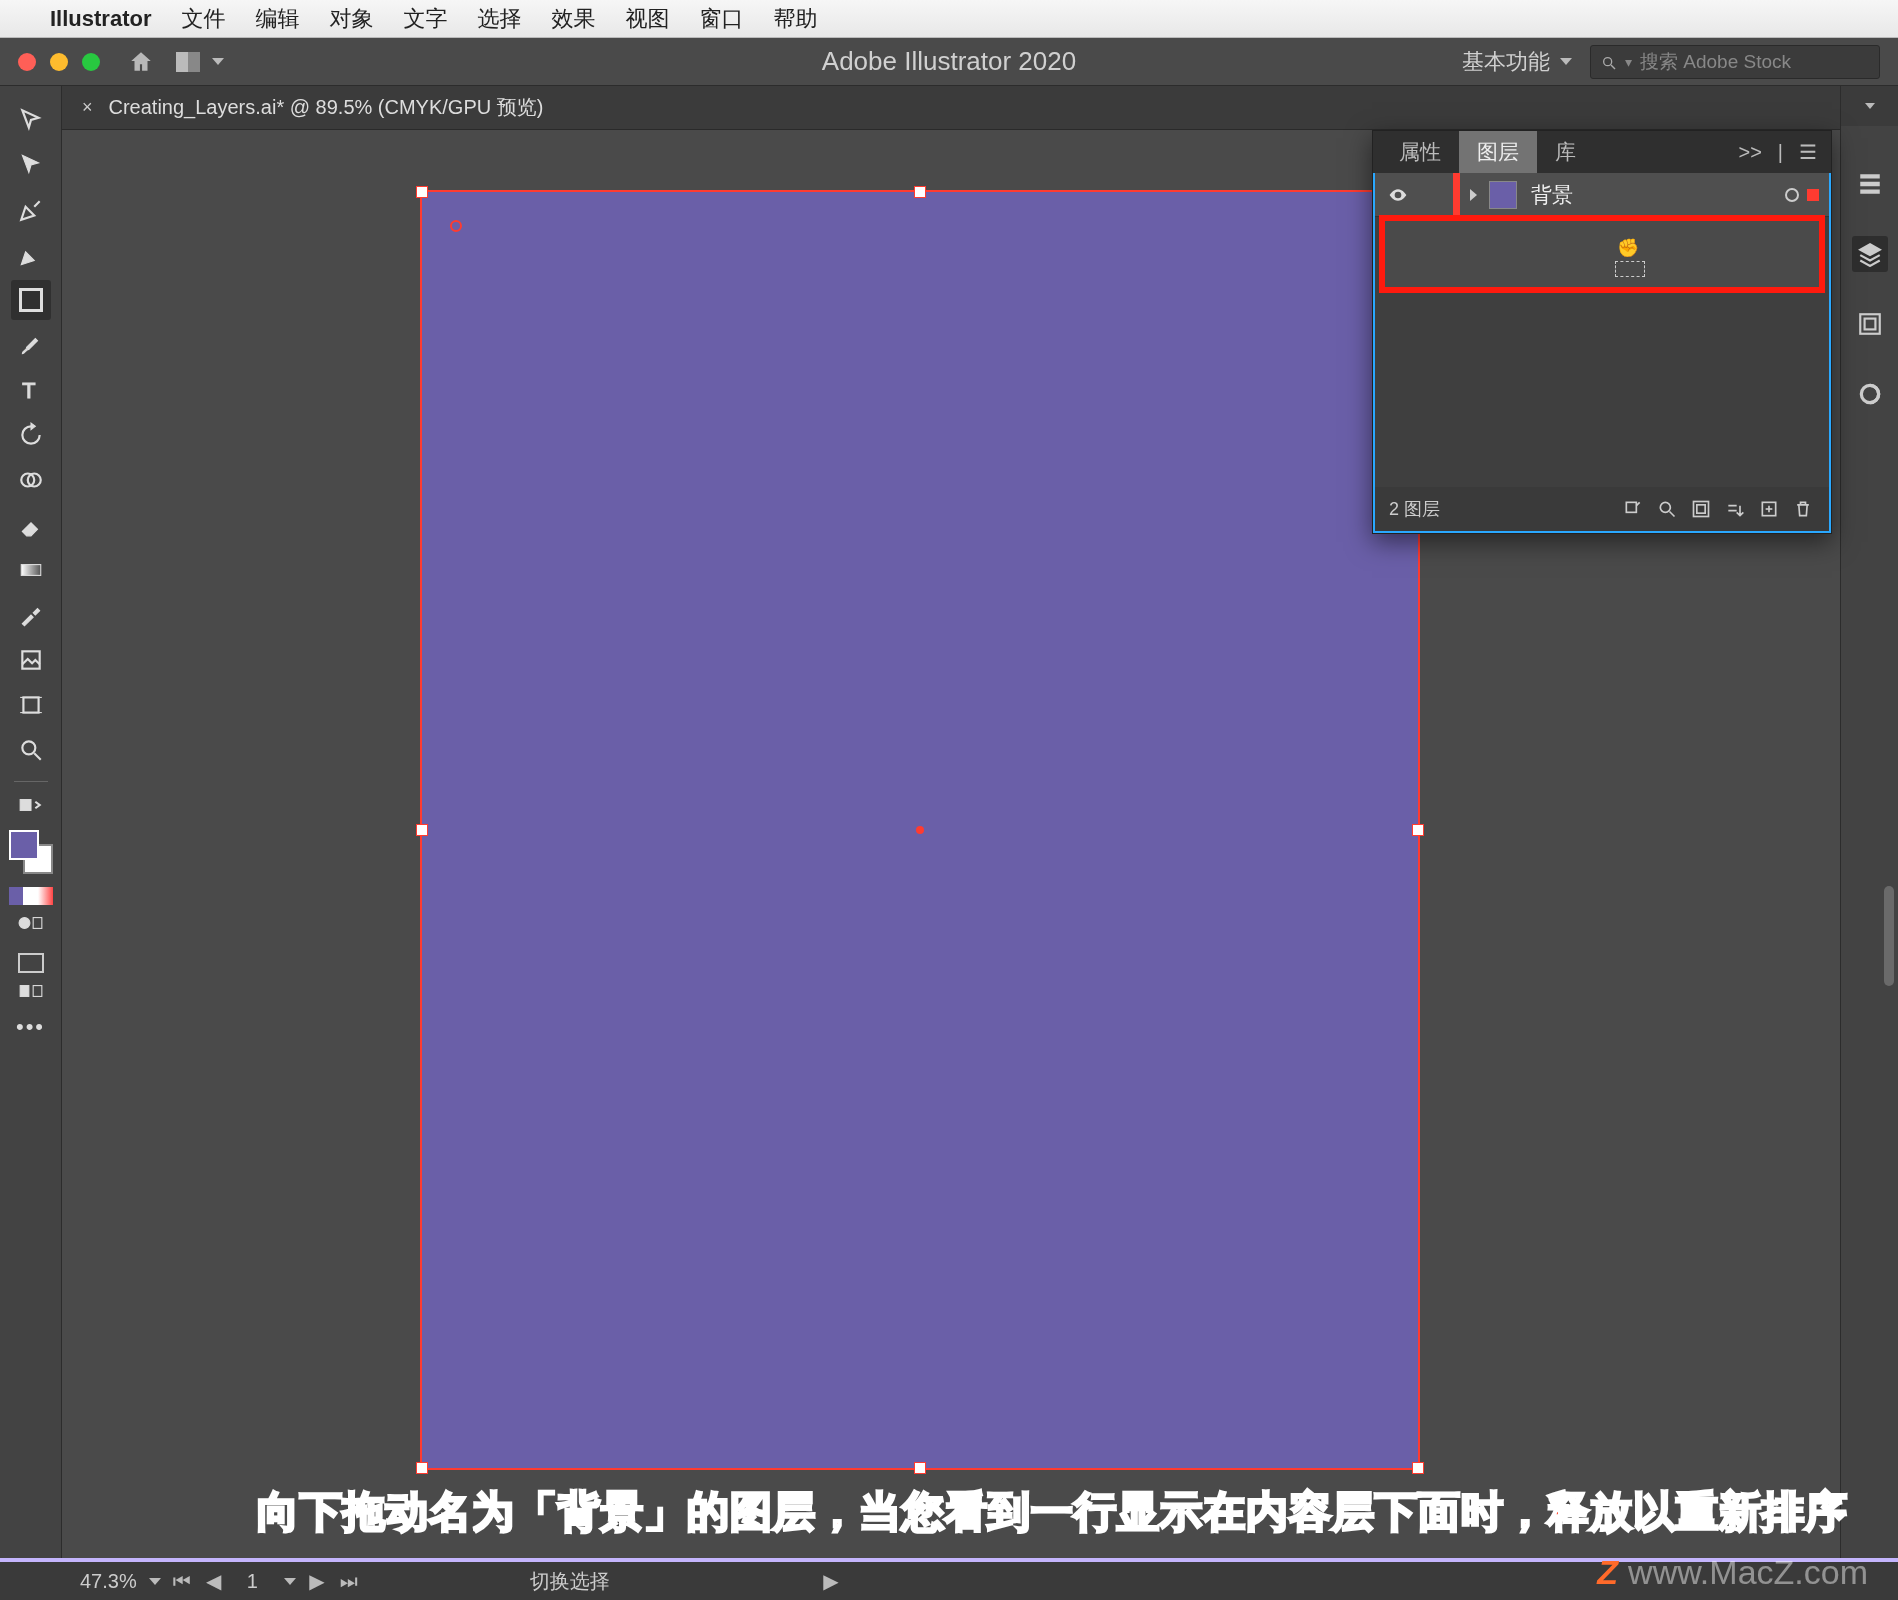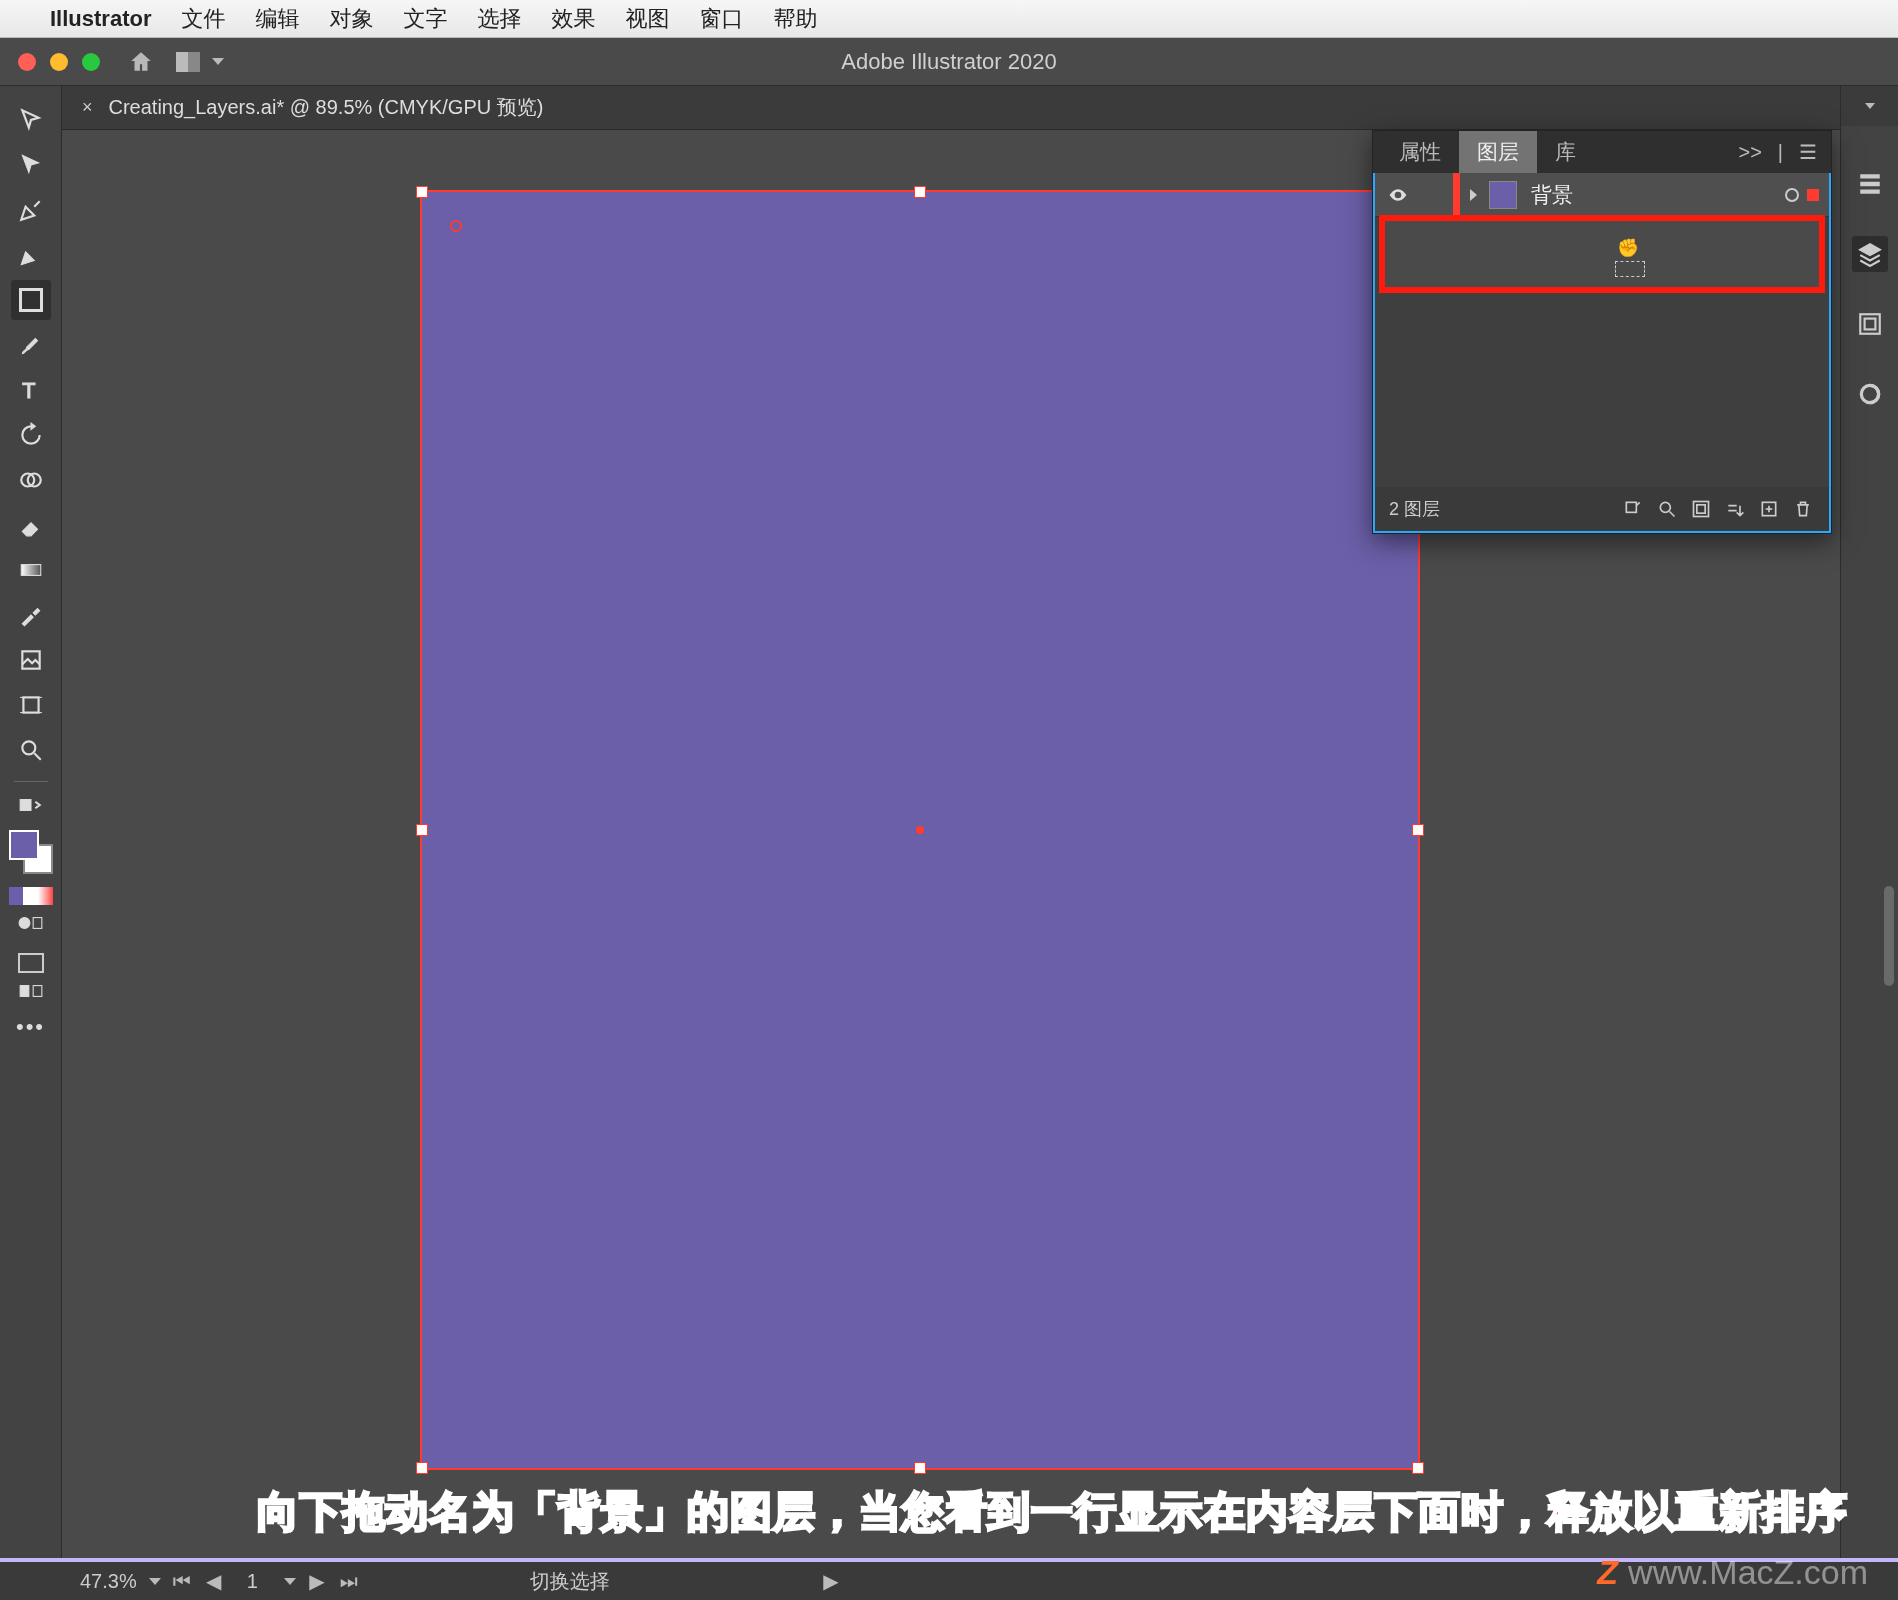--- a/index.html
+++ b/index.html
@@ -13,21 +13,21 @@
 
 
 .appbar { height:48px; background:#4a4a4a; display:flex; align-items:center; padding:0 18px; border-bottom:1px solid #2c2c2c; position:relative; }
 .traffic { display:flex; gap:14px; margin-right:28px; }
 .dot { width:18px; height:18px; border-radius:50%; }
 .dot.r{background:#ff5f57;} .dot.y{background:#febc2e;} .dot.g{background:#28c840;}
 .home-icon { width:26px; height:26px; margin-right:22px; opacity:.85; }
 .home-icon svg{fill:#ccc;}
 .wkspc-icon { width:24px; height:20px; background:linear-gradient(90deg,#bbb 50%,#888 50%); margin-right:8px; }
 .chev-dn { width:0;height:0;border-left:6px solid transparent;border-right:6px solid transparent;border-top:7px solid #bbb; margin-left:4px;}
-.appbar .title { position:absolute; left:50%; transform:translateX(-50%); color:#d0d0d0; font-size:22px; }
+.appbar .title { position:absolute; left:50%; transform:translateX(-50%); color:#d0d0d0; font-size:26px; }
 .appbar .right { margin-left:auto; display:flex; align-items:center; gap:18px; }
 .workspace-btn { color:#d0d0d0; font-size:22px; display:flex; align-items:center; cursor:pointer; }
 .searchbox { width:290px; height:34px; background:#3b3b3b; border:1px solid #2a2a2a; border-radius:3px; display:flex; align-items:center; padding:0 10px; color:#888; font-size:19px; gap:8px;}
 .mag { width:16px;height:16px; }
 .mag svg{stroke:#aaa;fill:none;stroke-width:2;}
 
 
 .workrow { display:flex; height:calc(100% - 38px - 48px - 42px); }
 
 
@@ -139,20 +139,34 @@
   <div class="home-icon">
     <svg viewBox="0 0 24 24">
         <path d="M12 3l9 8h-3v9h-5v-6H11v6H6v-9H3z"></path>
       </svg>
   </div>
   <div style="display:flex;align-items:center;">
     <div class="wkspc-icon"></div>
     <div class="chev-dn"></div>
   </div>
   <div class="title">Adobe Illustrator 2020</div>
+  <div class="right">
+    <div class="workspace-btn">
+      <span>基本功能</span>
+      <div class="chev-dn" style="margin-left:10px;"></div>
+    </div>
+    <div class="searchbox">
+      <span class="mag"><svg viewBox="0 0 24 24">
+            <circle cx="10" cy="10" r="6"></circle>
+            <line x1="15" y1="15" x2="21" y2="21"></line>
+          </svg></span>
+      <span style="font-size:14px;">▾</span>
+      <span>搜索 Adobe Stock</span>
+    </div>
+  </div>
 </div>
 
 <div class="workrow">
 
   <div class="toolbar">
     <div class="tool">
         <svg viewBox="0 0 24 24">
           <path d="M4 3l6 16 2-7 7-2z" fill="none" stroke="#ddd" stroke-width="2"></path>
         </svg>
       </div>

